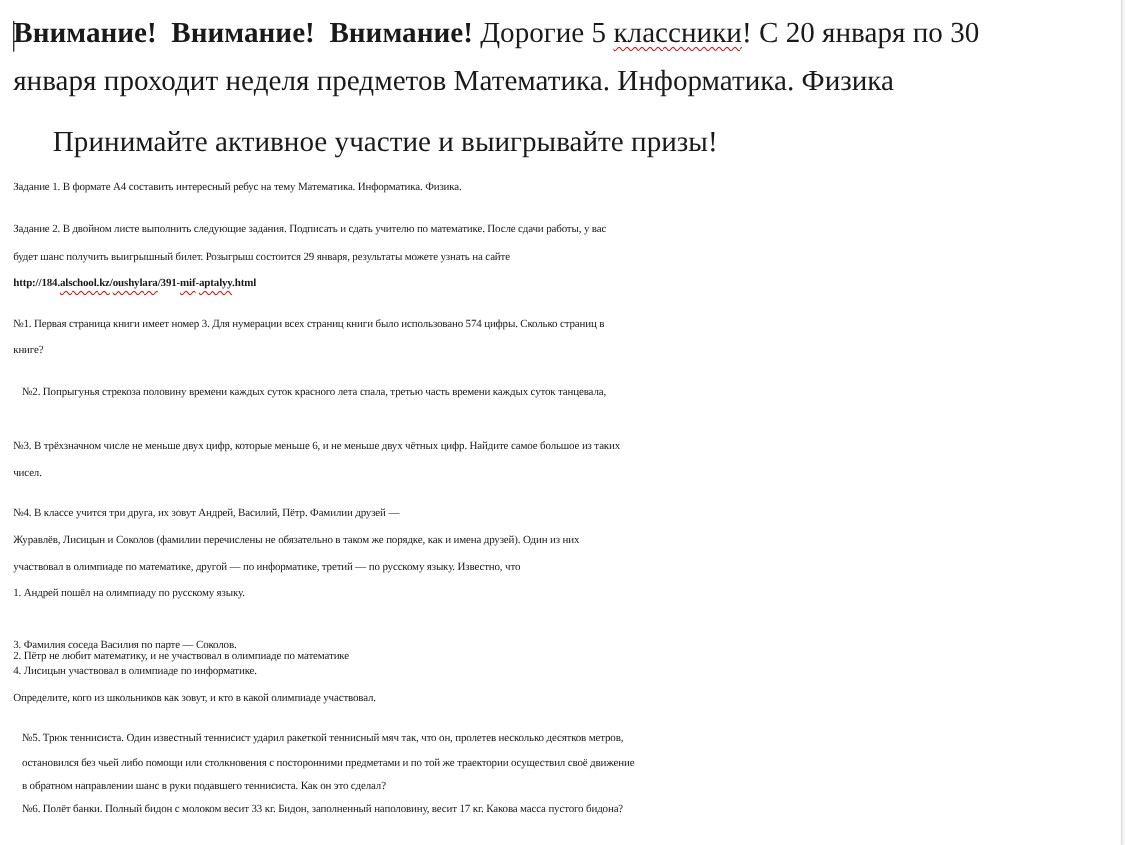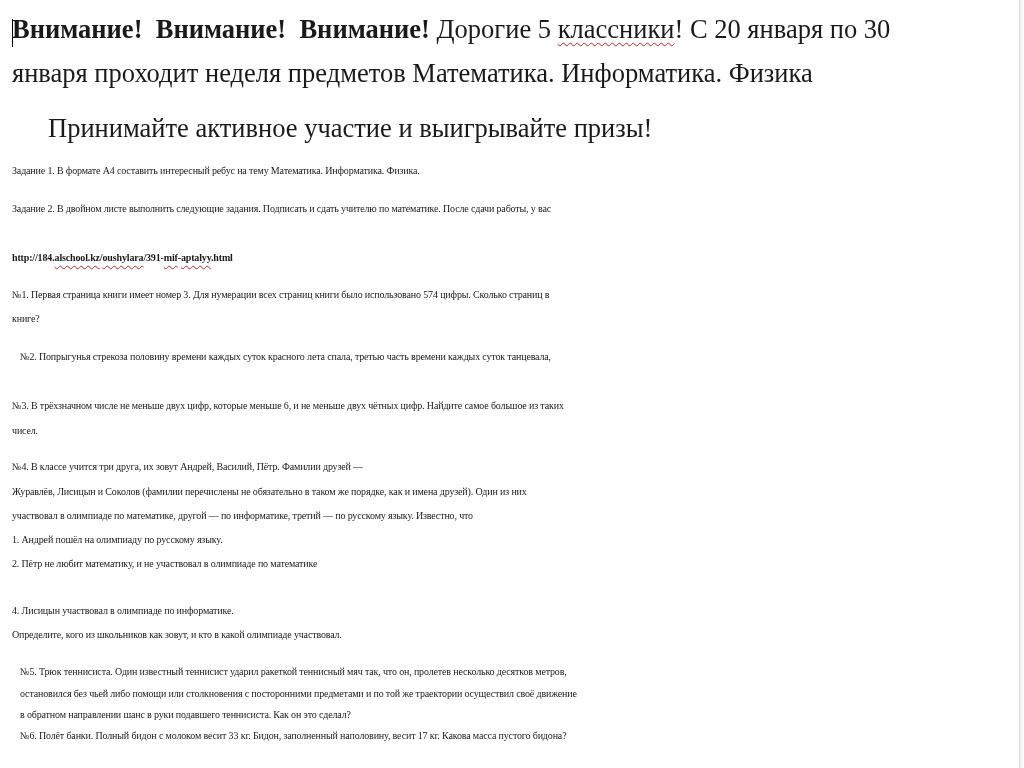--- a/index.html
+++ b/index.html
@@ -45,35 +45,37 @@
     <b>Внимание!</b>
     <span>Дорогие 5</span>
     <span class="squiggle">классники</span><span>! С 20 января по 30</span>
   </div>
   <div class="line big" style="top:58px;">января  проходит неделя предметов Математика. Информатика. Физика</div>
   <div class="line big" style="top:113px;margin-left:36px;">Принимайте активное участие и выигрывайте призы!</div>
 
   <div class="line small" style="top:165px;">Задание 1.  В формате А4 составить интересный ребус на тему Математика. Информатика. Физика.</div>
 
   <div class="line small" style="top:203px;">Задание 2. В двойном листе выполнить следующие задания. Подписать и сдать учителю по математике. После сдачи работы, у вас</div>
+  <div class="line small" style="top:228px;">будет шанс  получить выигрышный билет.  Розыгрыш  состоится  29 января, результаты можете узнать на сайте</div>
   <div class="line small url" style="top:252px;"><span>http://184.</span><span class="squiggle">alschool.kz</span><span>/</span><span class="squiggle">oushylara</span><span>/391-</span><span class="squiggle">mif</span><span>-</span><span class="squiggle">aptalyy</span><span>.html</span></div>
 
   <div class="line small" style="top:289px;">№1. Первая страница книги имеет номер 3. Для нумерации всех страниц книги было использовано 574 цифры. Сколько страниц в</div>
   <div class="line small" style="top:313px;">книге?</div>
 
   <div class="line small indent" style="top:351px;">№2. Попрыгунья стрекоза половину времени каждых суток красного лета спала, третью часть времени каждых суток танцевала,</div>
 
   <div class="line small" style="top:400px;">№3. В трёхзначном числе не меньше двух цифр, которые меньше 6, и не меньше двух чётных цифр. Найдите самое большое из таких</div>
   <div class="line small" style="top:425px;">чисел.</div>
 
   <div class="line small" style="top:461px;">№4. В  классе учится три друга, их зовут Андрей, Василий, Пётр. Фамилии друзей —</div>
   <div class="line small" style="top:486px;">Журавлёв, Лисицын и Соколов (фамилии перечислены не обязательно в таком же порядке, как и имена друзей). Один из них</div>
   <div class="line small" style="top:510px;">участвовал в олимпиаде по математике, другой — по информатике, третий — по русскому языку. Известно, что</div>
   <div class="line small" style="top:534px;">1. Андрей пошёл на олимпиаду по русскому языку.</div>
-  <div class="line small" style="top:558px;">2. Пётр не любит математику, и не участвовал в олимпиаде по математике</div>
+  <div class="line small" style="top:591px;">2. Пётр не любит математику, и не участвовал в олимпиаде по математике</div>
+  <div class="line small" style="top:581px;">3. Фамилия соседа Василия по парте — Соколов.</div>
   <div class="line small" style="top:605px;">4. Лисицын участвовал в олимпиаде по информатике.</div>
   <div class="line small" style="top:629px;">Определите, кого из школьников как зовут, и кто в какой олимпиаде участвовал.</div>
 
   <div class="line small indent" style="top:666px;">№5. Трюк теннисиста. Один известный теннисист ударил ракеткой теннисный мяч так, что он, пролетев несколько десятков метров,</div>
   <div class="line small indent" style="top:688px;">остановился без чьей либо помощи или столкновения с посторонними предметами и по той же траектории осуществил своё движение</div>
   <div class="line small indent" style="top:709px;">в обратном направлении шанс в руки подавшего теннисиста. Как он это сделал?</div>
   <div class="line small indent" style="top:730px;">№6. Полёт банки. Полный бидон с молоком весит 33 кг. Бидон, заполненный наполовину, весит 17 кг. Какова масса пустого бидона?</div>
 </div>
 <div class="page-edge"></div>
 

